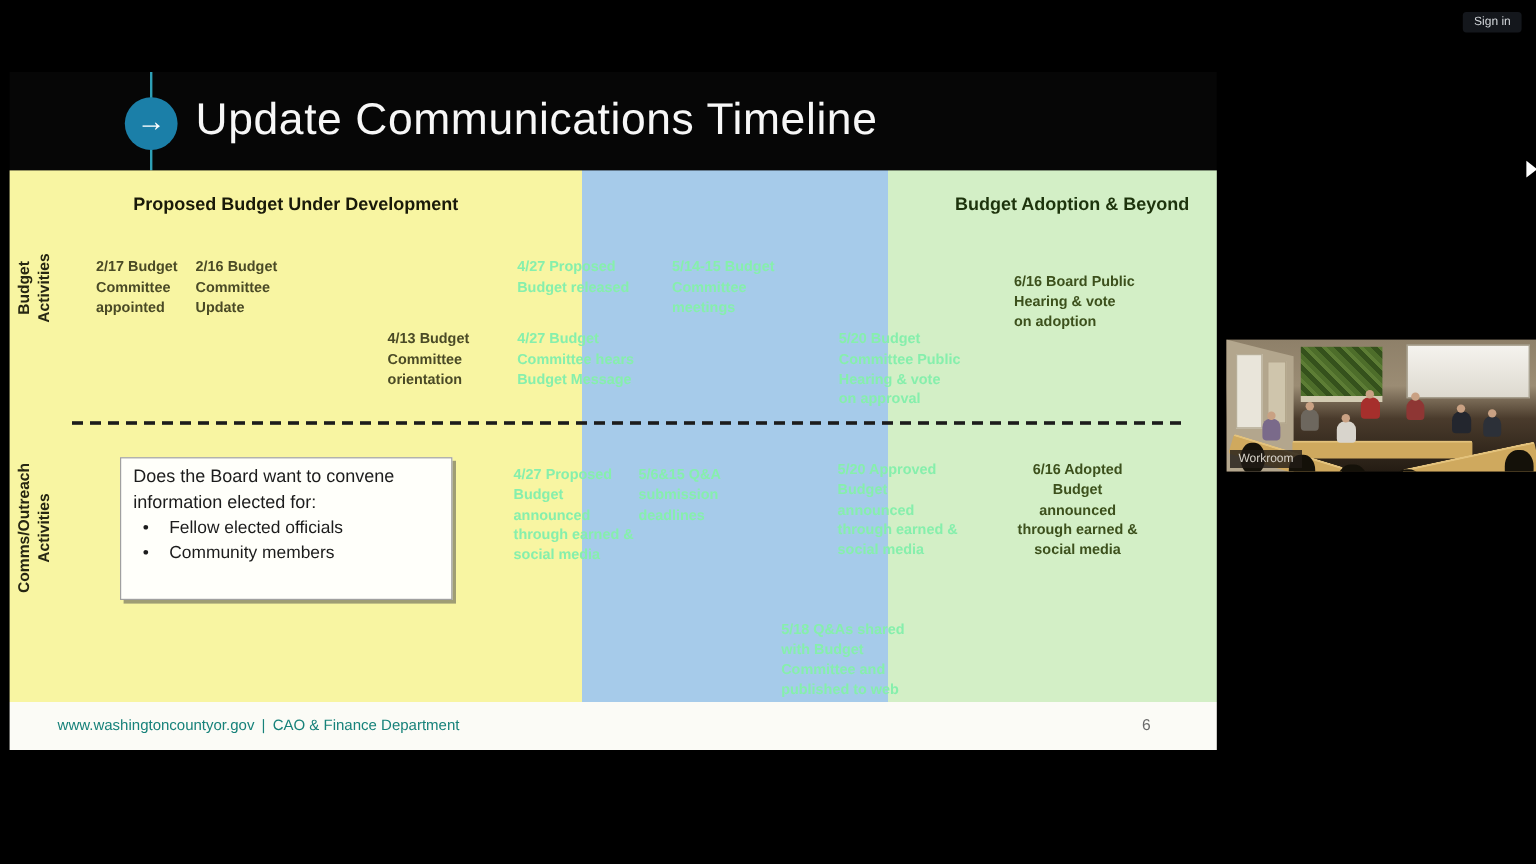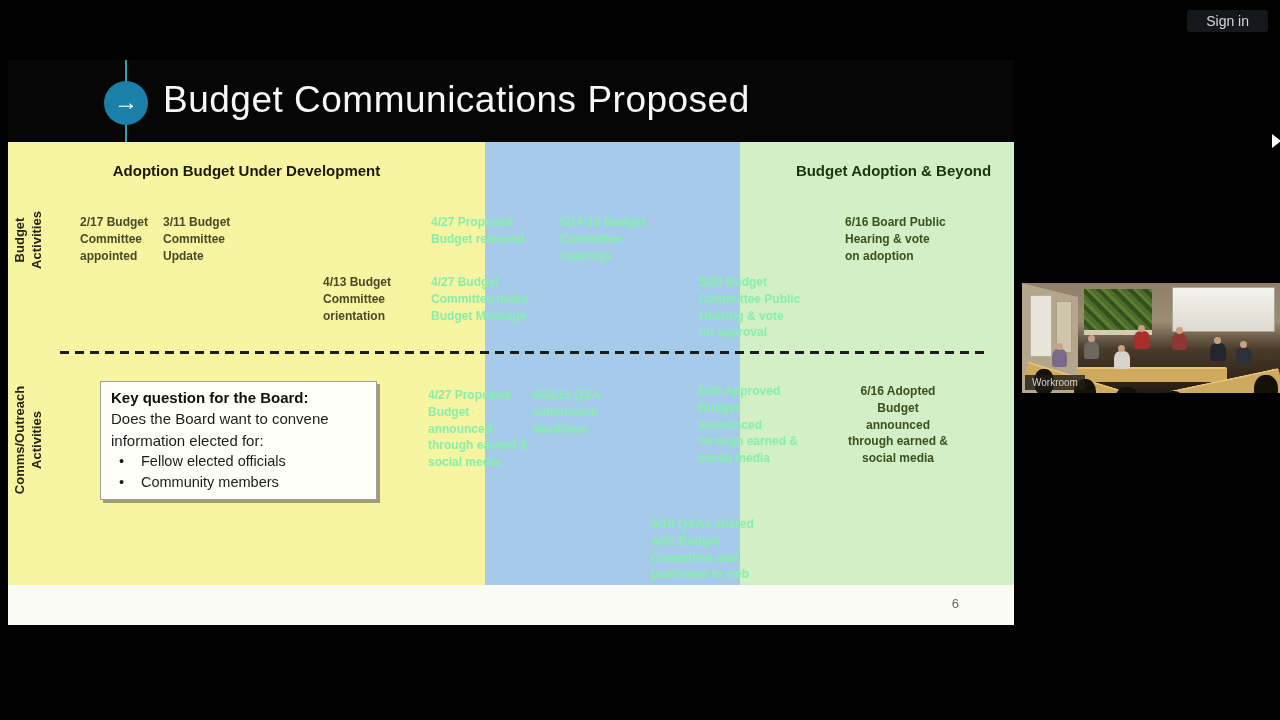--- a/index.html
+++ b/index.html
@@ -1,21 +1,21 @@
 <!DOCTYPE html>
 <html><head>
 <meta charset="utf-8">
 <style>
   * { margin:0; padding:0; box-sizing:border-box; }
   html,body { width:1280px; height:720px; background:#000; overflow:hidden;
               font-family:"Liberation Sans", sans-serif; }
 
   
   .signin { position:absolute; top:10px; right:12px; background:#14171c; color:#d4d7db;
-            font-size:14px; padding:3px 19px; border-radius:3px; cursor:pointer; }
+            font-size:10px; padding:3px 9px; border-radius:3px; cursor:pointer; }
 
   
   .slide { position:absolute; left:8px; top:60px; width:1006px; height:565px; background:#000; }
 
   .titleband { position:absolute; left:0; top:0; width:100%; height:82px; background:#060606; }
   .title-line { position:absolute; left:117px; top:0; width:2px; height:82px; background:#2e9fb5; }
   .title-circle { position:absolute; left:96px; top:21px; width:44px; height:44px; border-radius:50%;
                   background:#1b7fa8; display:flex; align-items:center; justify-content:center; }
   .title-circle .arrow { color:#fff; font-size:24px; font-weight:bold; line-height:1; margin-top:-2px; }
   .slide-title { position:absolute; left:155px; top:19px; color:#f7f7f7; font-size:37px; font-weight:normal;
@@ -90,66 +90,65 @@
 
 <div class="signin">Sign in</div>
 
 <div class="slide">
 
   <div class="titleband">
     <div class="title-line"></div>
     <div class="title-circle">
       <span class="arrow">→</span>
     </div>
-    <div class="slide-title">Budget Communications Proposed</div>
+    <div class="slide-title">Update Communications Timeline</div>
   </div>
 
   <div class="content">
     <div class="col yellow"></div>
     <div class="col blue"></div>
     <div class="col green"></div>
   </div>
 
-  <div class="col-header ch1">Adoption Budget Under Development</div>
+  <div class="col-header ch1">Proposed Budget Under Development</div>
   <div class="col-header ch3">Budget Adoption &amp; Beyond</div>
 
   <div class="vlabel vl1">Budget
 Activities</div>
   <div class="vlabel vl2">Comms/Outreach
 Activities</div>
 
   <div class="item c-olive" style="left:72px;  top:154px; width:90px;">2/17 Budget
 Committee
 appointed</div>
-  <div class="item c-olive" style="left:155px; top:154px; width:90px;">3/11 Budget
+  <div class="item c-olive" style="left:155px; top:154px; width:90px;">2/16 Budget
 Committee
 Update</div>
   <div class="item c-navy" style="left:423px; top:154px; width:105px;">4/27 Proposed
 Budget released</div>
   <div class="item c-navy" style="left:552px; top:154px; width:110px;">5/14-15 Budget
 Committee
 meetings</div>
-  <div class="item c-green" style="left:837px; top:154px; width:125px;">6/16 Board Public
+  <div class="item c-green" style="left:837px; top:166px; width:125px;">6/16 Board Public
 Hearing &amp; vote
 on adoption</div>
   <div class="item c-olive" style="left:315px; top:214px; width:95px;">4/13 Budget
 Committee
 orientation</div>
   <div class="item c-navy" style="left:423px; top:214px; width:115px;">4/27 Budget
 Committee hears
 Budget Message</div>
   <div class="item c-navy" style="left:691px; top:214px; width:115px;">5/20 Budget
 Committee Public
 Hearing &amp; vote
 on approval</div>
 
   <div class="dashline"></div>
 
   <div class="keybox">
-    <div class="kq-title">Key question for the Board:</div>
     <div class="kq-body">Does the Board want to convene information elected for:</div>
     <div class="kq-bullet">Fellow elected officials</div>
     <div class="kq-bullet">Community members</div>
   </div>
 
   <div class="item c-navy" style="left:420px; top:327px; width:105px;">4/27 Proposed
 Budget
 announced
 through earned &amp;
 social media</div>
@@ -165,20 +164,23 @@
 Budget
 announced
 through earned &amp;
 social media</div>
   <div class="item c-navy" style="left:643px; top:456px; width:120px;">5/18 Q&amp;As shared
 with Budget
 Committee and
 published to web</div>
 
   <div class="footerband">
+    <div class="footer-text">
+      <span>www.washingtoncountyor.gov</span><span class="sep">|</span><span>CAO &amp; Finance Department</span>
+    </div>
     <div class="page-num">6</div>
   </div>
 </div>
 
 <div class="webcam">
   <div class="wall-left"></div>
   <div class="door"></div>
   <div class="door2"></div>
   <div class="plantwall"></div>
   <div class="screen"></div>

